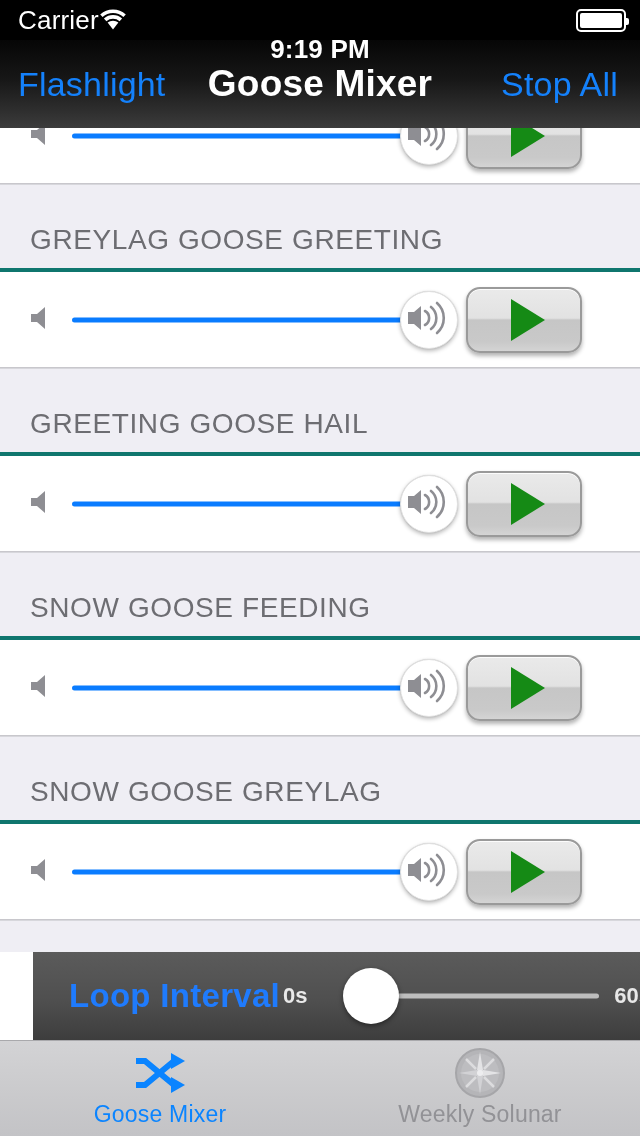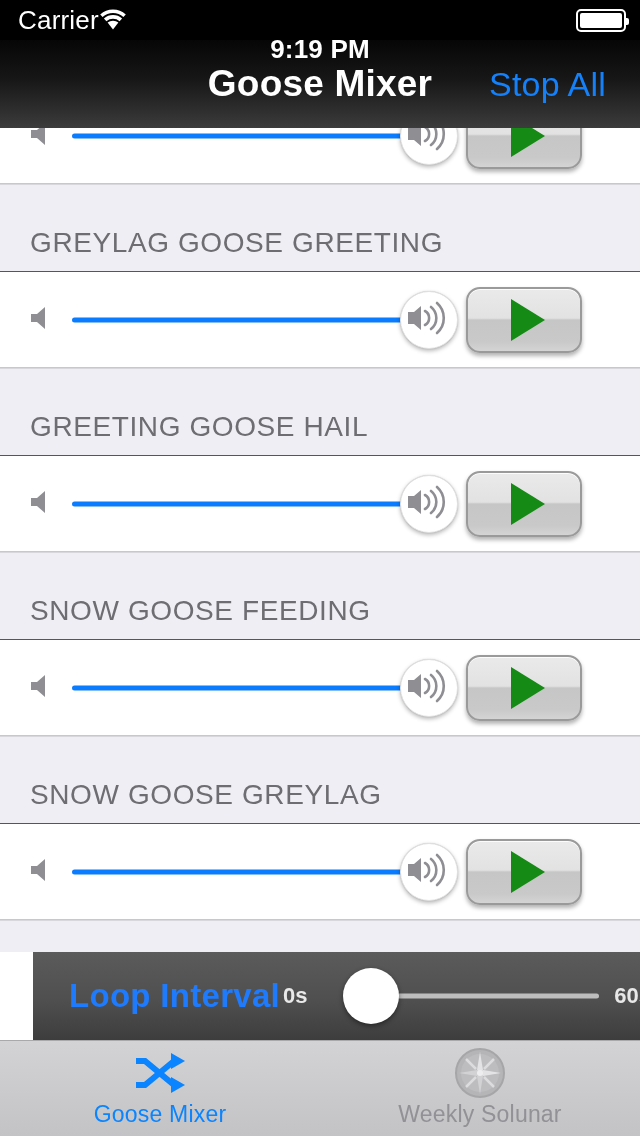--- a/index.html
+++ b/index.html
@@ -113,36 +113,36 @@
     position: absolute;
     top: 0;
     height: 88px;
     line-height: 88px;
     color: #1481fb;
     font-size: 34px;
     letter-spacing: 0.2px;
     cursor: pointer;
   }
   .nav-left { left: 18px; }
-  .nav-right { right: 34px; text-align: right; }
+  .nav-right { right: 22px; text-align: right; }
 
   
   .list {
     position: absolute;
     top: 128px; left: 0;
     width: 640px;
     height: 824px;
     background: #ffffff;
     overflow: hidden;
   }
   .section-header {
     height: 88px;
     background: #efeef4;
     border-top: 1px solid #d7d7dc;
-    border-bottom: 1px solid #0f766e;
+    border-bottom: 4px solid #0f766e;
     box-sizing: border-box;
     position: relative;
   }
   .section-header .sh-text {
     position: absolute;
     left: 30px;
     bottom: 12px;
     font-size: 28px;
     color: #6d6d72;
     letter-spacing: 0.6px;
@@ -361,20 +361,21 @@
     </div>
     <div class="sb-time">9:19 PM</div>
     <div class="sb-right">
       <span class="battery">
         <span class="battery-fill"></span>
       </span>
     </div>
   </div>
 
   <div class="nav-bar">
+    <div class="nav-btn nav-left">Flashlight</div>
     <div class="nav-title">Goose Mixer</div>
     <div class="nav-btn nav-right">Stop All</div>
   </div>
 
   <div class="list">
 
     <div class="row partial">
       <div class="row-inner">
         <span class="spk spk-min">
           <svg width="32" height="32" viewBox="0 0 32 32">

